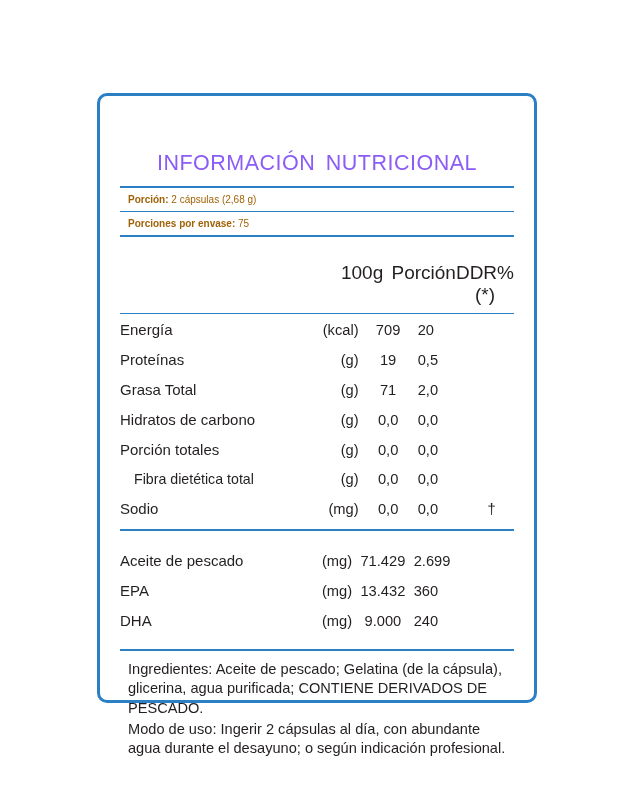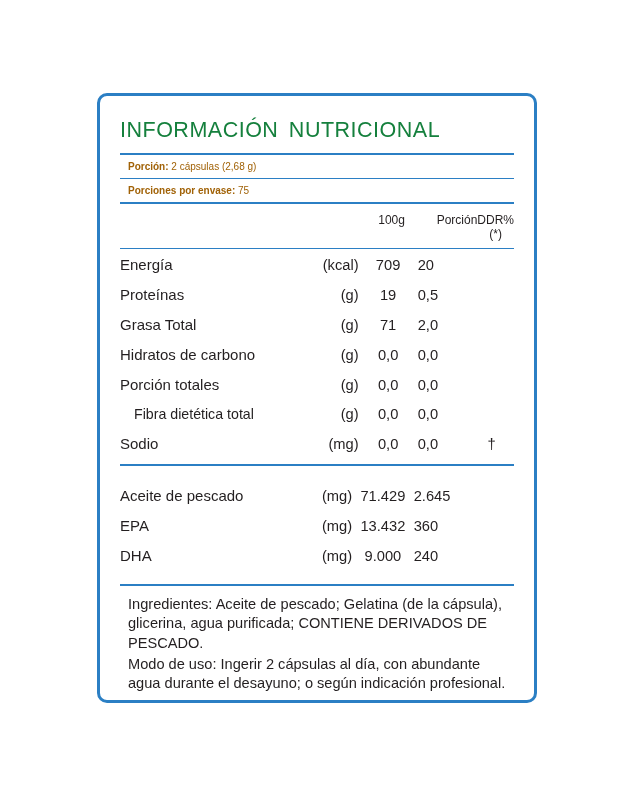--- a/index.html
+++ b/index.html
@@ -30,25 +30,27 @@
 
   .inner {
     position: absolute;
     left: 20px;
     right: 20px;
     top: 14px;
     bottom: 12px;
   }
 
   .title {
+    text-align: center;
     font-size: 21.5px;
     letter-spacing: 0.5px;
-    color: #15803d;
+    color: #8b5cf6;
     padding: 8px 0 10px 0;
     word-spacing: 4px;
+    margin-top: 33px;
   }
 
   .rule-thick {
     border-top: 2.5px solid #2b7fc4;
     margin: 0;
   }
   .rule-thin {
     border-top: 1.3px solid #2b7fc4;
     margin: 0;
   }
@@ -73,22 +75,22 @@
     font-weight: normal;
   }
 
   .col-name   { width: 178px; text-align: left;  padding-left: 8px; }
   .col-unit   { width: 58px;  text-align: right; padding-right: 6px; color: #231f20; }
   .col-100    { width: 62px;  text-align: center; }
   .col-port   { width: 74px;  text-align: left; padding-right: 4px; }
   .col-ddr    { width: 28px;  text-align: left;  padding-left: 8px; }
 
   .head-row td {
-    padding: 9px 0 7px 0;
-    font-size: 12px;
+    padding: 25px 0 7px 0;
+    font-size: 19px;
   }
   .head-100 { text-align: right; }
   .head-port { text-align: right; padding-right: 4px; }
   .head-ddr { text-align: center; padding-left: 4px; }
 
   .body-row td {
     padding: 6.5px 0 6.5px 0;
     margin-top: 11px;
   }
   .body-row td.col-name { font-size: 15px; }
@@ -207,21 +209,21 @@
 
     <table class="table">
       <tbody>
           <tr class="gap-row">
             <td colspan="5"></td>
           </tr>
       <tr class="body-row">
         <td class="col-name">Aceite de pescado</td>
         <td class="col-unit">(mg)</td>
         <td class="col-100">71.429</td>
-        <td class="col-port">2.645</td>
+        <td class="col-port">2.699</td>
         <td class="col-ddr"></td>
       </tr>
       <tr class="body-row">
         <td class="col-name">EPA</td>
         <td class="col-unit">(mg)</td>
         <td class="col-100">13.432</td>
         <td class="col-port">360</td>
         <td class="col-ddr"></td>
       </tr>
       <tr class="body-row">

